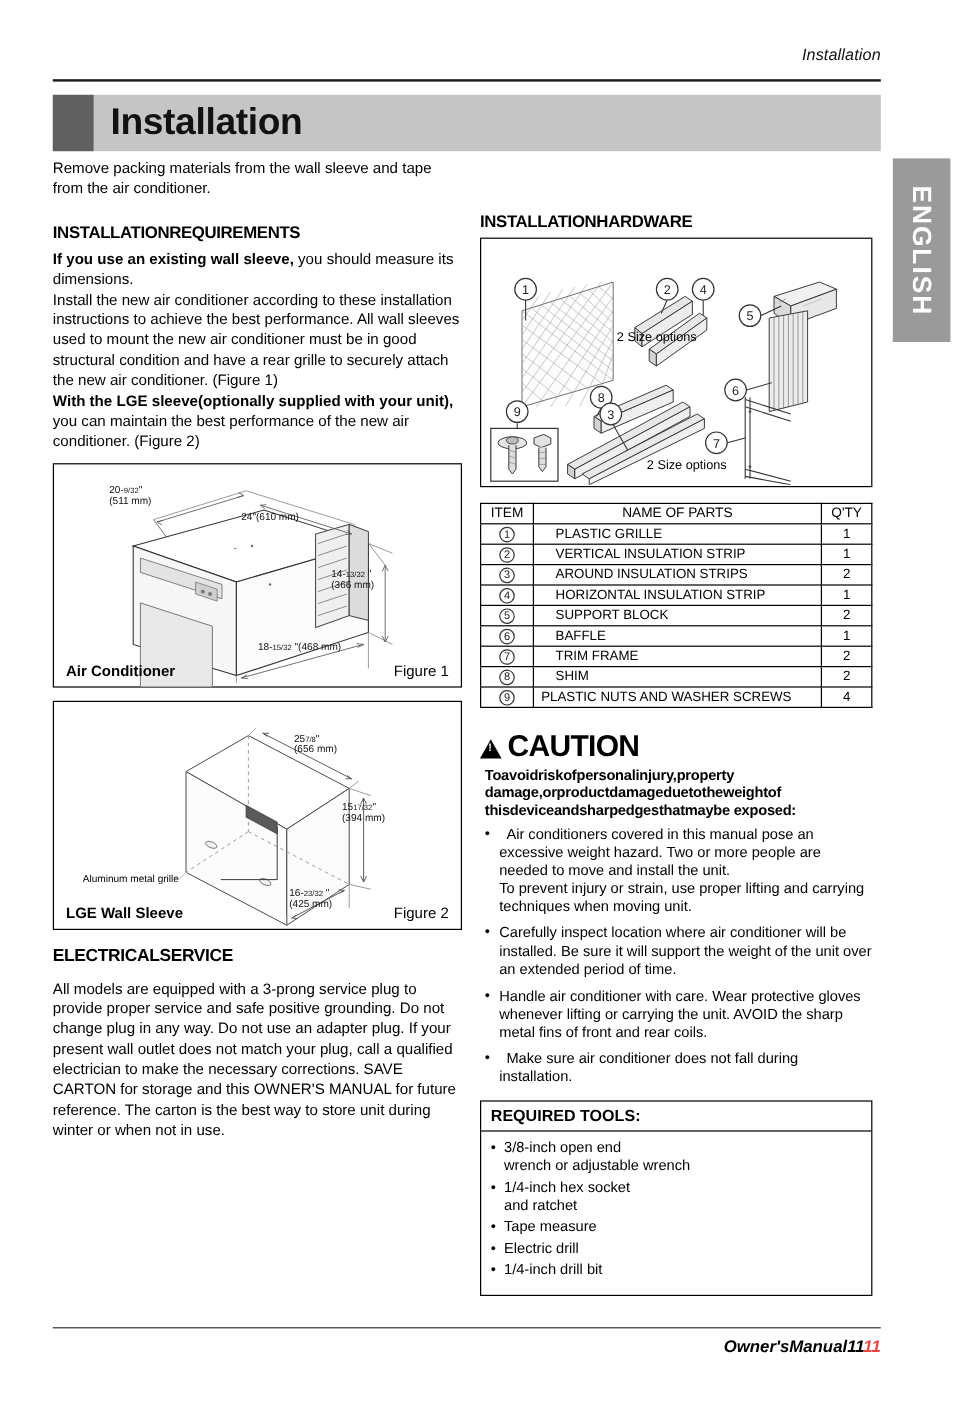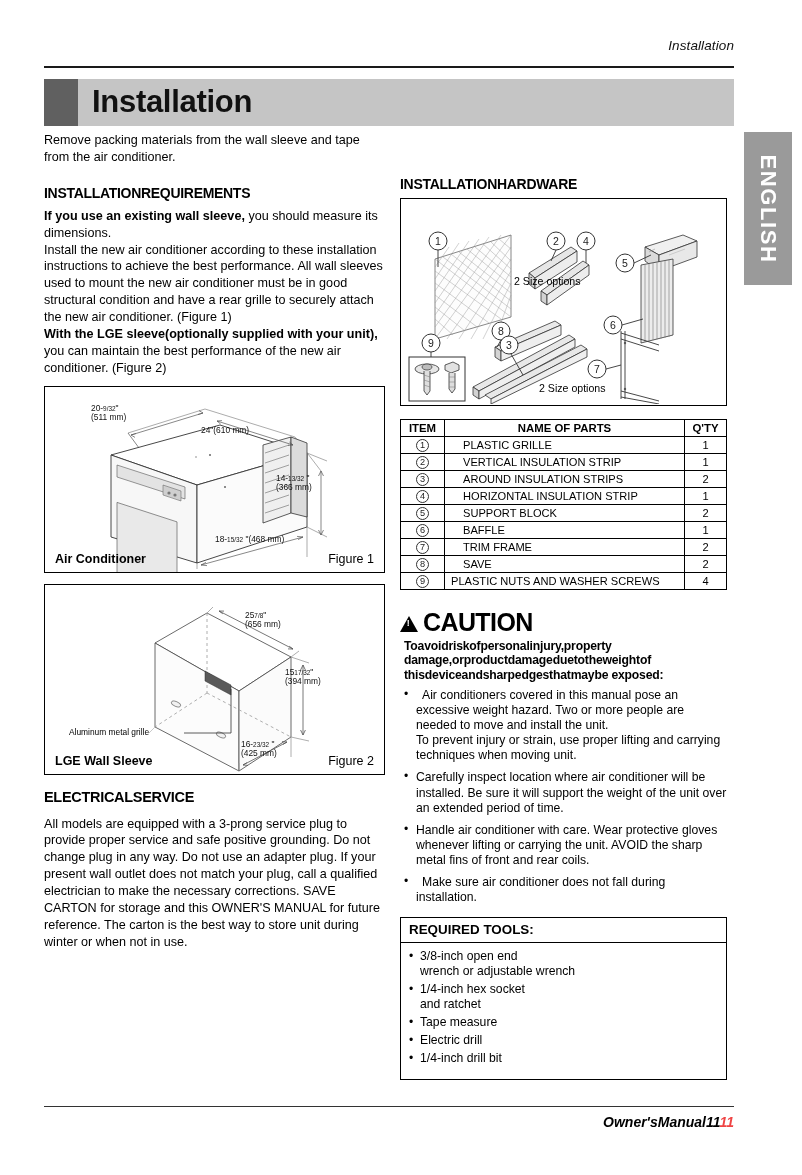--- a/index.html
+++ b/index.html
@@ -101,21 +101,21 @@
 
   
   table.parts {
     width: 100%; border-collapse: collapse; margin-top: 13px;
     border: 1.5px solid #000;
   }
   table.parts th, table.parts td {
     border: 1px solid #000; font-size: 11.1px;
     padding: 1px 2px; text-align: center; height: 17px;
   }
-  table.parts th { font-weight: bold; font-size: 11.4px; }
+  table.parts th { font-weight: normal; font-size: 11.4px; }
   table.parts td.name { text-align: left; padding-left: 18px; }
   table.parts td.item { width: 44px; }
   table.parts td.qty, table.parts th.qty { width: 42px; }
   .circnum {
     display: inline-block; width: 13px; height: 13px;
     border: 1px solid #333; border-radius: 50%;
     font-size: 9.2px; line-height: 11.5px; text-align: center;
     color: #222;
   }
 
@@ -525,21 +525,21 @@
           <td class="name">BAFFLE</td>
           <td class="qty">1</td>
         </tr>
         <tr>
           <td class="item"><span class="circnum">7</span></td>
           <td class="name">TRIM FRAME</td>
           <td class="qty">2</td>
         </tr>
         <tr>
           <td class="item"><span class="circnum">8</span></td>
-          <td class="name">SAVE</td>
+          <td class="name">SHIM</td>
           <td class="qty">2</td>
         </tr>
         <tr>
           <td class="item"><span class="circnum">9</span></td>
           <td class="name" style="padding-left:6px;">PLASTIC NUTS AND WASHER SCREWS</td>
           <td class="qty">4</td>
         </tr>
       </tbody>
     </table>
 

